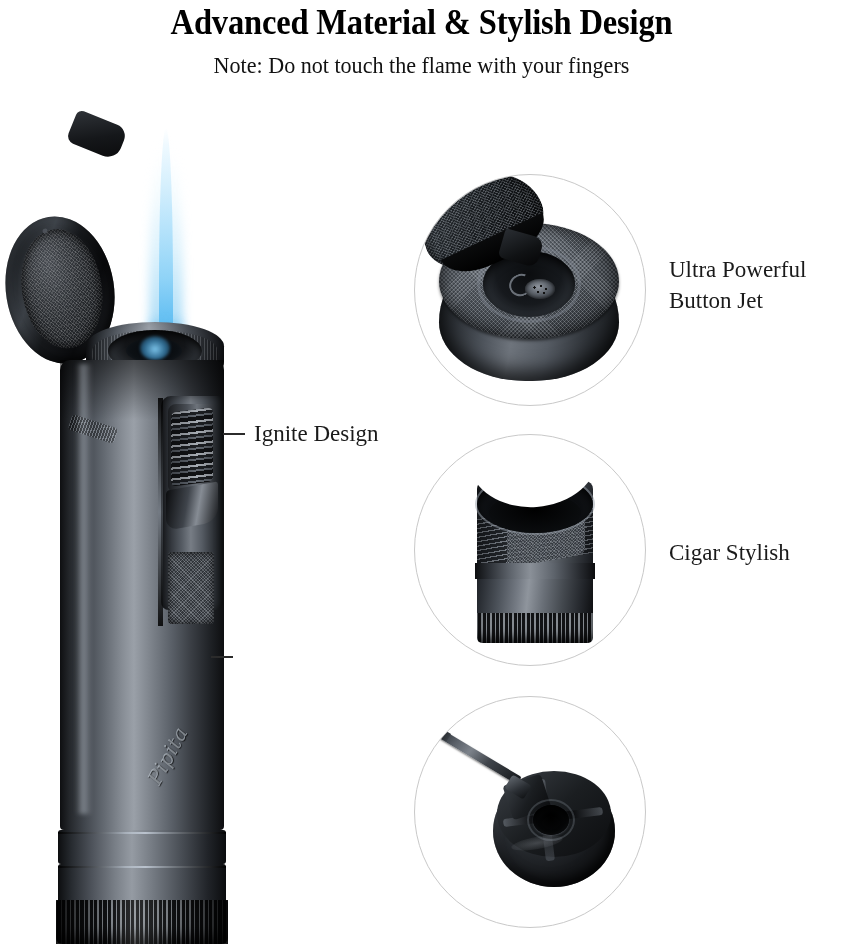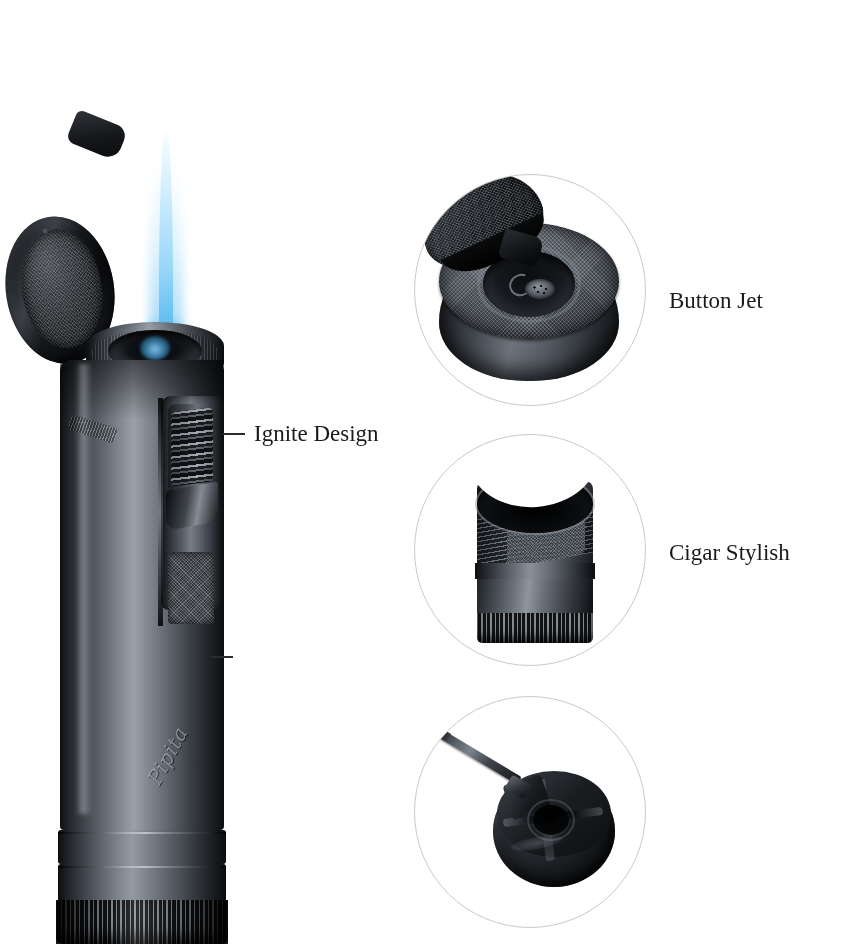--- a/index.html
+++ b/index.html
@@ -651,20 +651,24 @@
     border-radius: 50%;
     background: radial-gradient(ellipse, rgba(220,228,238,0.22) 0%, rgba(255,255,255,0) 100%);
     transform: rotate(-10deg);
   }
 </style>
 </head>
 <body>
 
 <div id="page">
 
+  <div class="header">
+    <h1 class="title">Advanced Material &amp; Stylish Design</h1>
+    <p class="subtitle">Note: Do not touch the flame with your fingers</p>
+  </div>
 
   <div id="lighter">
 
     <div class="flame">
       <div class="flame-halo"></div>
       <div class="flame-core"></div>
       <div class="flame-base"></div>
     </div>
 
     <div class="lid">
@@ -719,21 +723,21 @@
     <div class="d1-nozzle"></div>
     <div class="d1-nozzle-holes"></div>
     <div class="d1-lid">
       <div class="d1-lid-face"></div>
       <div class="d1-lid-edge"></div>
     </div>
     <div class="d1-hinge"></div>
   </div>
 
   <div class="callout two-line" style="left:669px; top:254px;">
-    <br>
+    <span>Ultra Powerful</span><br>
     <span>Button Jet</span>
   </div>
 
   <div class="detail-circle" id="detail2">
     <div class="d2-tube"></div>
     <div class="d2-threads"></div>
     <div class="d2-knurl"></div>
     <div class="d2-midband"></div>
     <div class="d2-mouth"></div>
     <div class="d2-mouth-rim"></div>

